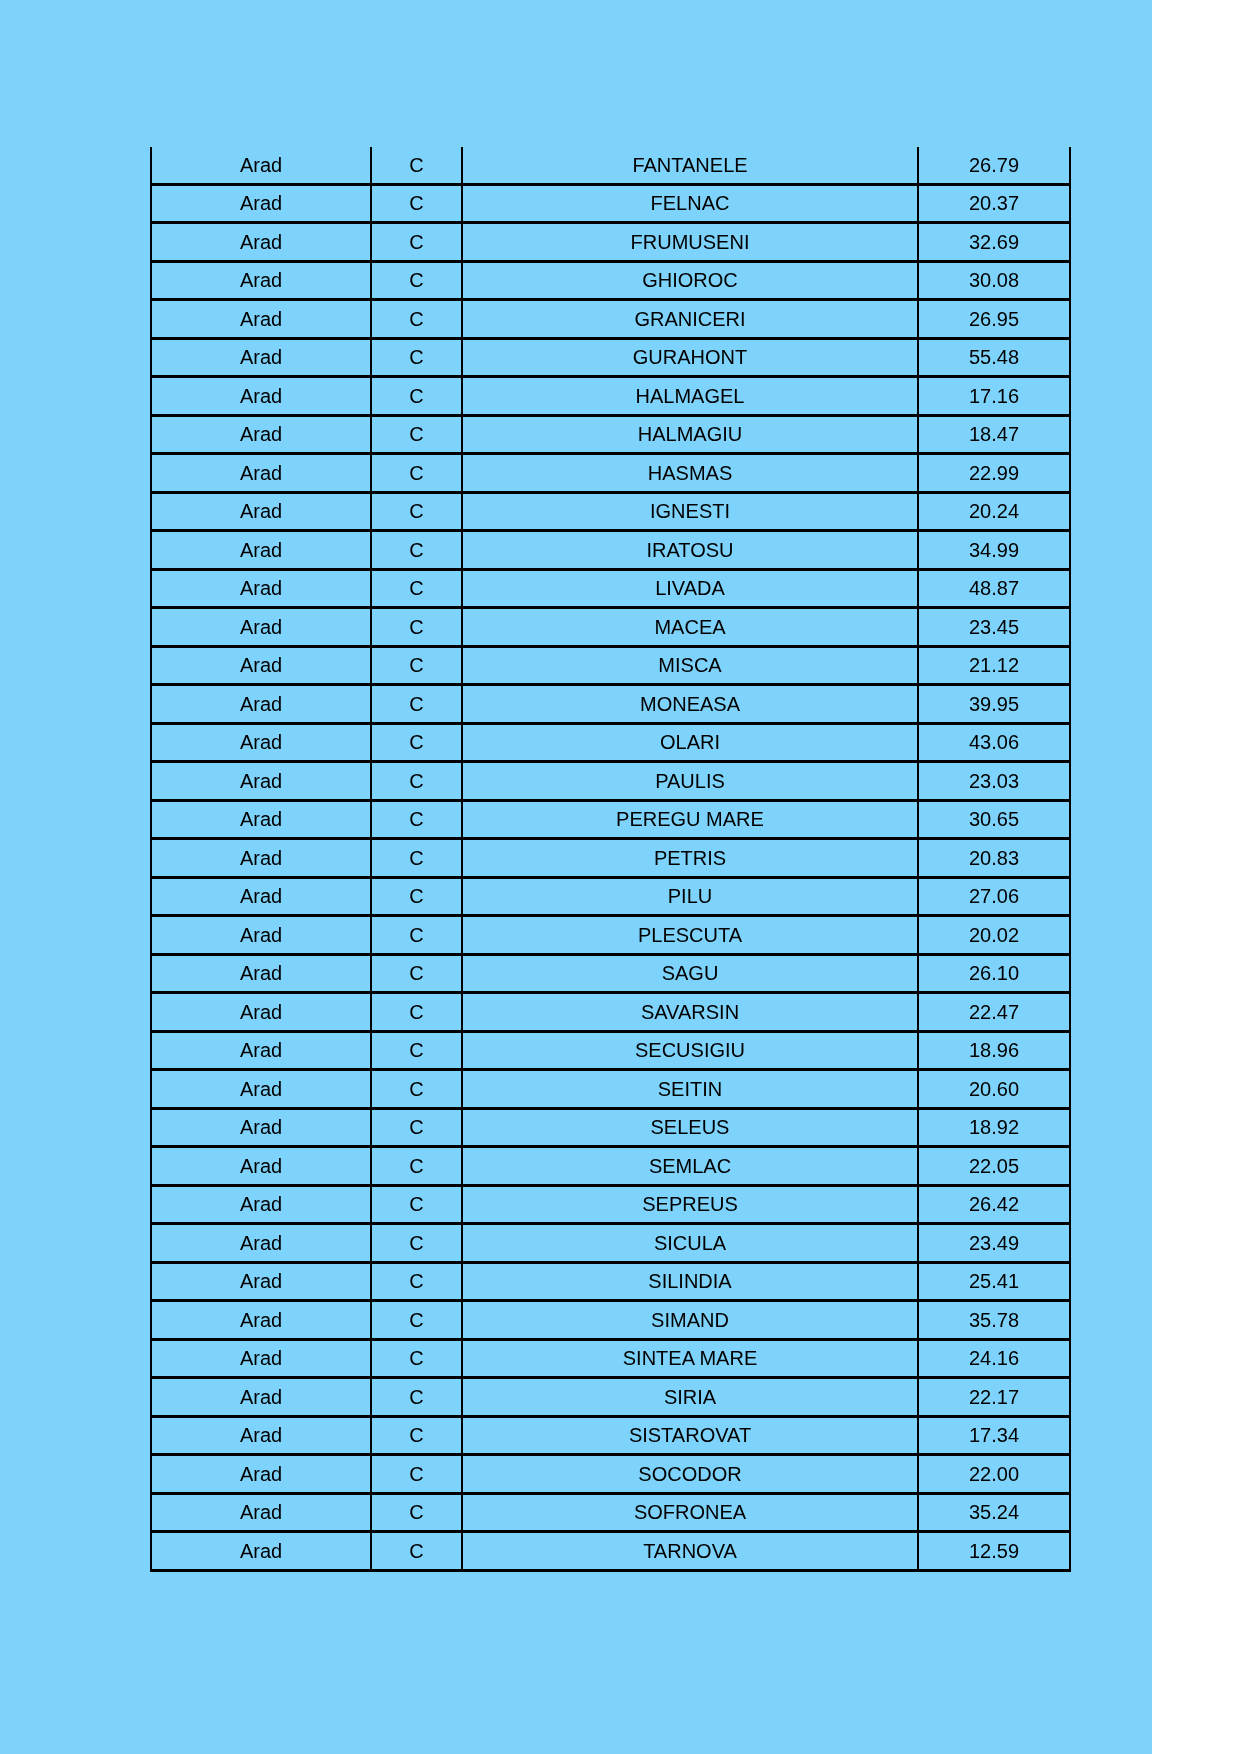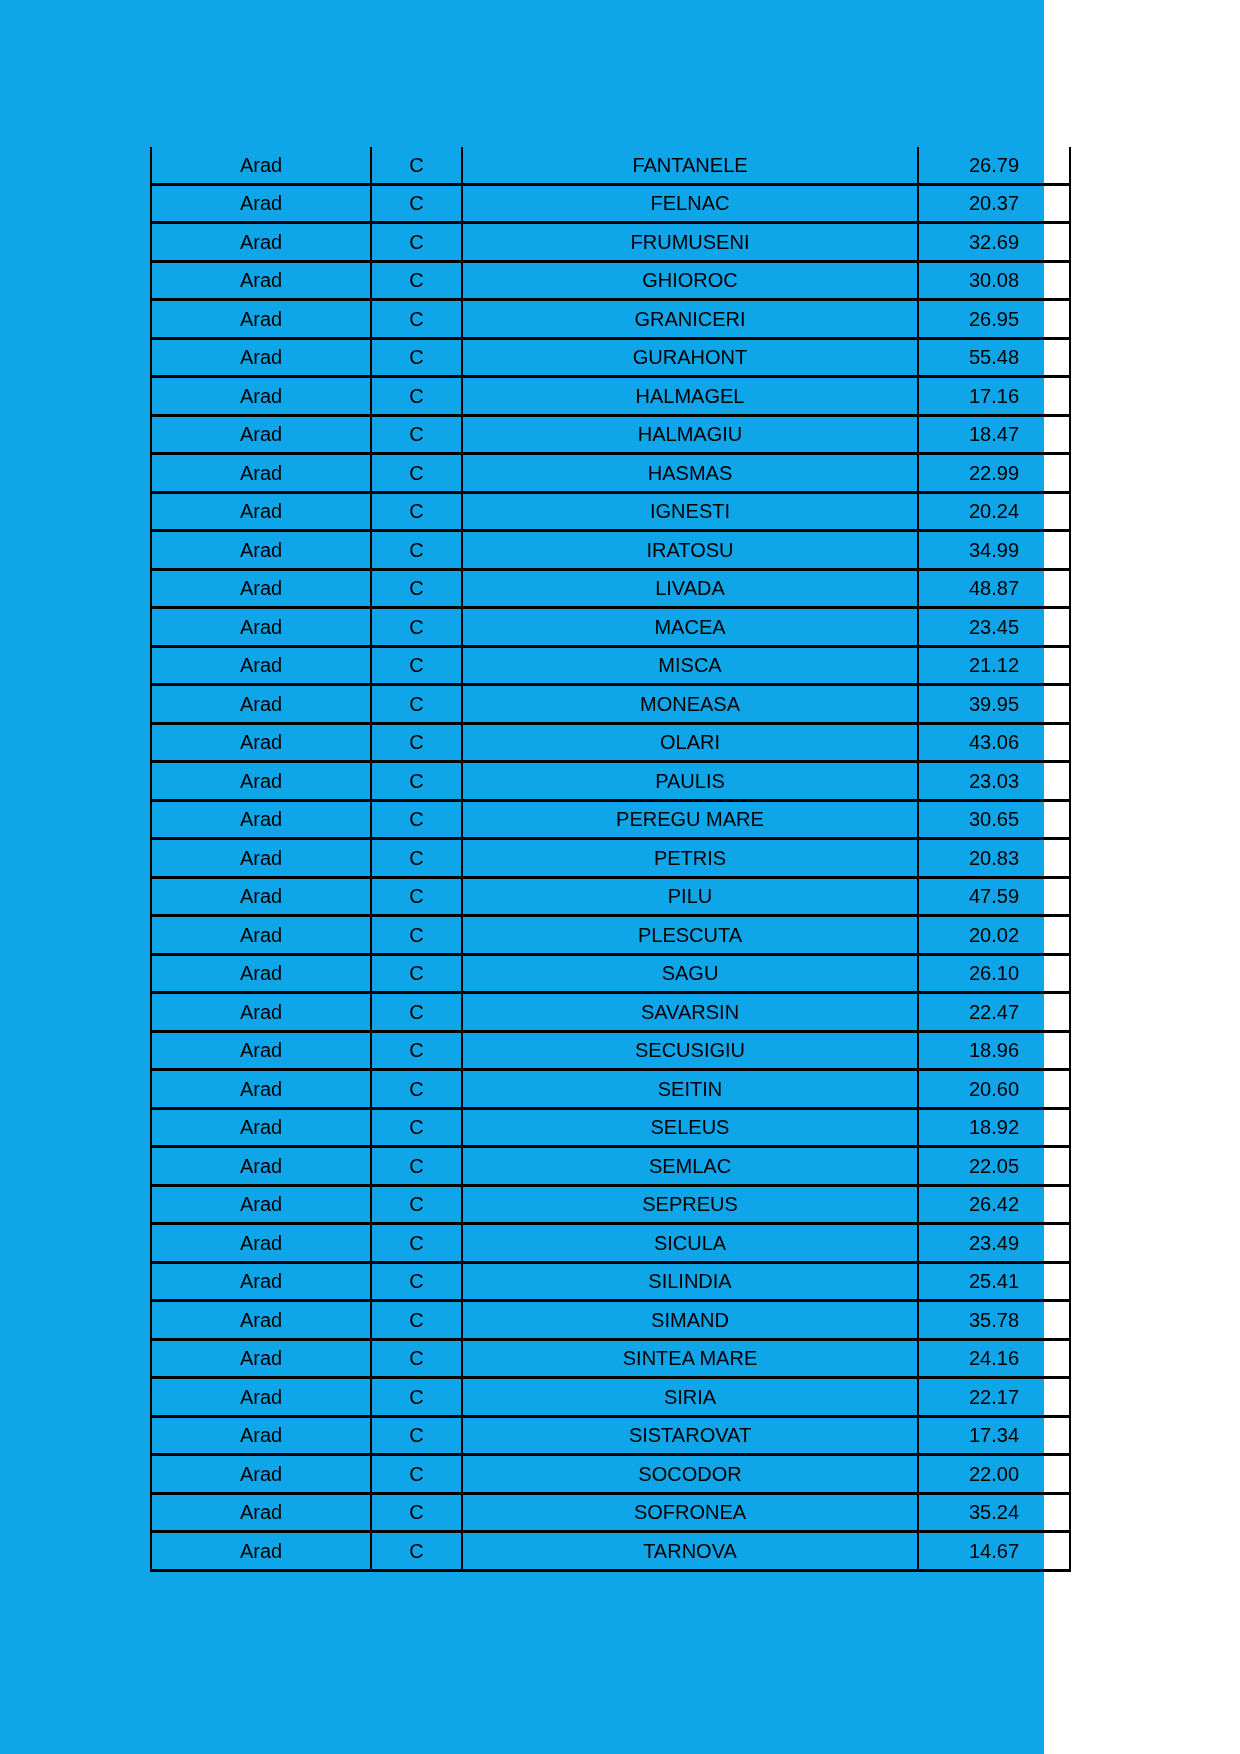--- a/index.html
+++ b/index.html
@@ -5,23 +5,23 @@
   html, body {
     margin: 0;
     padding: 0;
     background: #ffffff;
     width: 1240px;
     height: 1754px;
     overflow: hidden;
   }
   .page {
     position: relative;
-    width: 1044px;
+    width: 1152px;
     height: 1754px;
-    background: #0ea5e9;
+    background: #7dd3fc;
     font-family: "Liberation Sans", sans-serif;
     color: #000000;
   }
   table.data-table {
     position: absolute;
     left: 150px;
     top: 147px;
     border-collapse: collapse;
     table-layout: fixed;
     width: 919px;
@@ -189,21 +189,21 @@
     <td>Arad</td>
     <td>C</td>
     <td>PETRIS</td>
     <td>20.83</td>
   </tr>
 
   <tr>
     <td>Arad</td>
     <td>C</td>
     <td>PILU</td>
-    <td>47.59</td>
+    <td>27.06</td>
   </tr>
 
   <tr>
     <td>Arad</td>
     <td>C</td>
     <td>PLESCUTA</td>
     <td>20.02</td>
   </tr>
 
   <tr>
@@ -308,17 +308,17 @@
     <td>Arad</td>
     <td>C</td>
     <td>SOFRONEA</td>
     <td>35.24</td>
   </tr>
 
   <tr>
     <td>Arad</td>
     <td>C</td>
     <td>TARNOVA</td>
-    <td>14.67</td>
+    <td>12.59</td>
   </tr>
 </tbody>
   </table>
 </div>
 
 </body></html>

